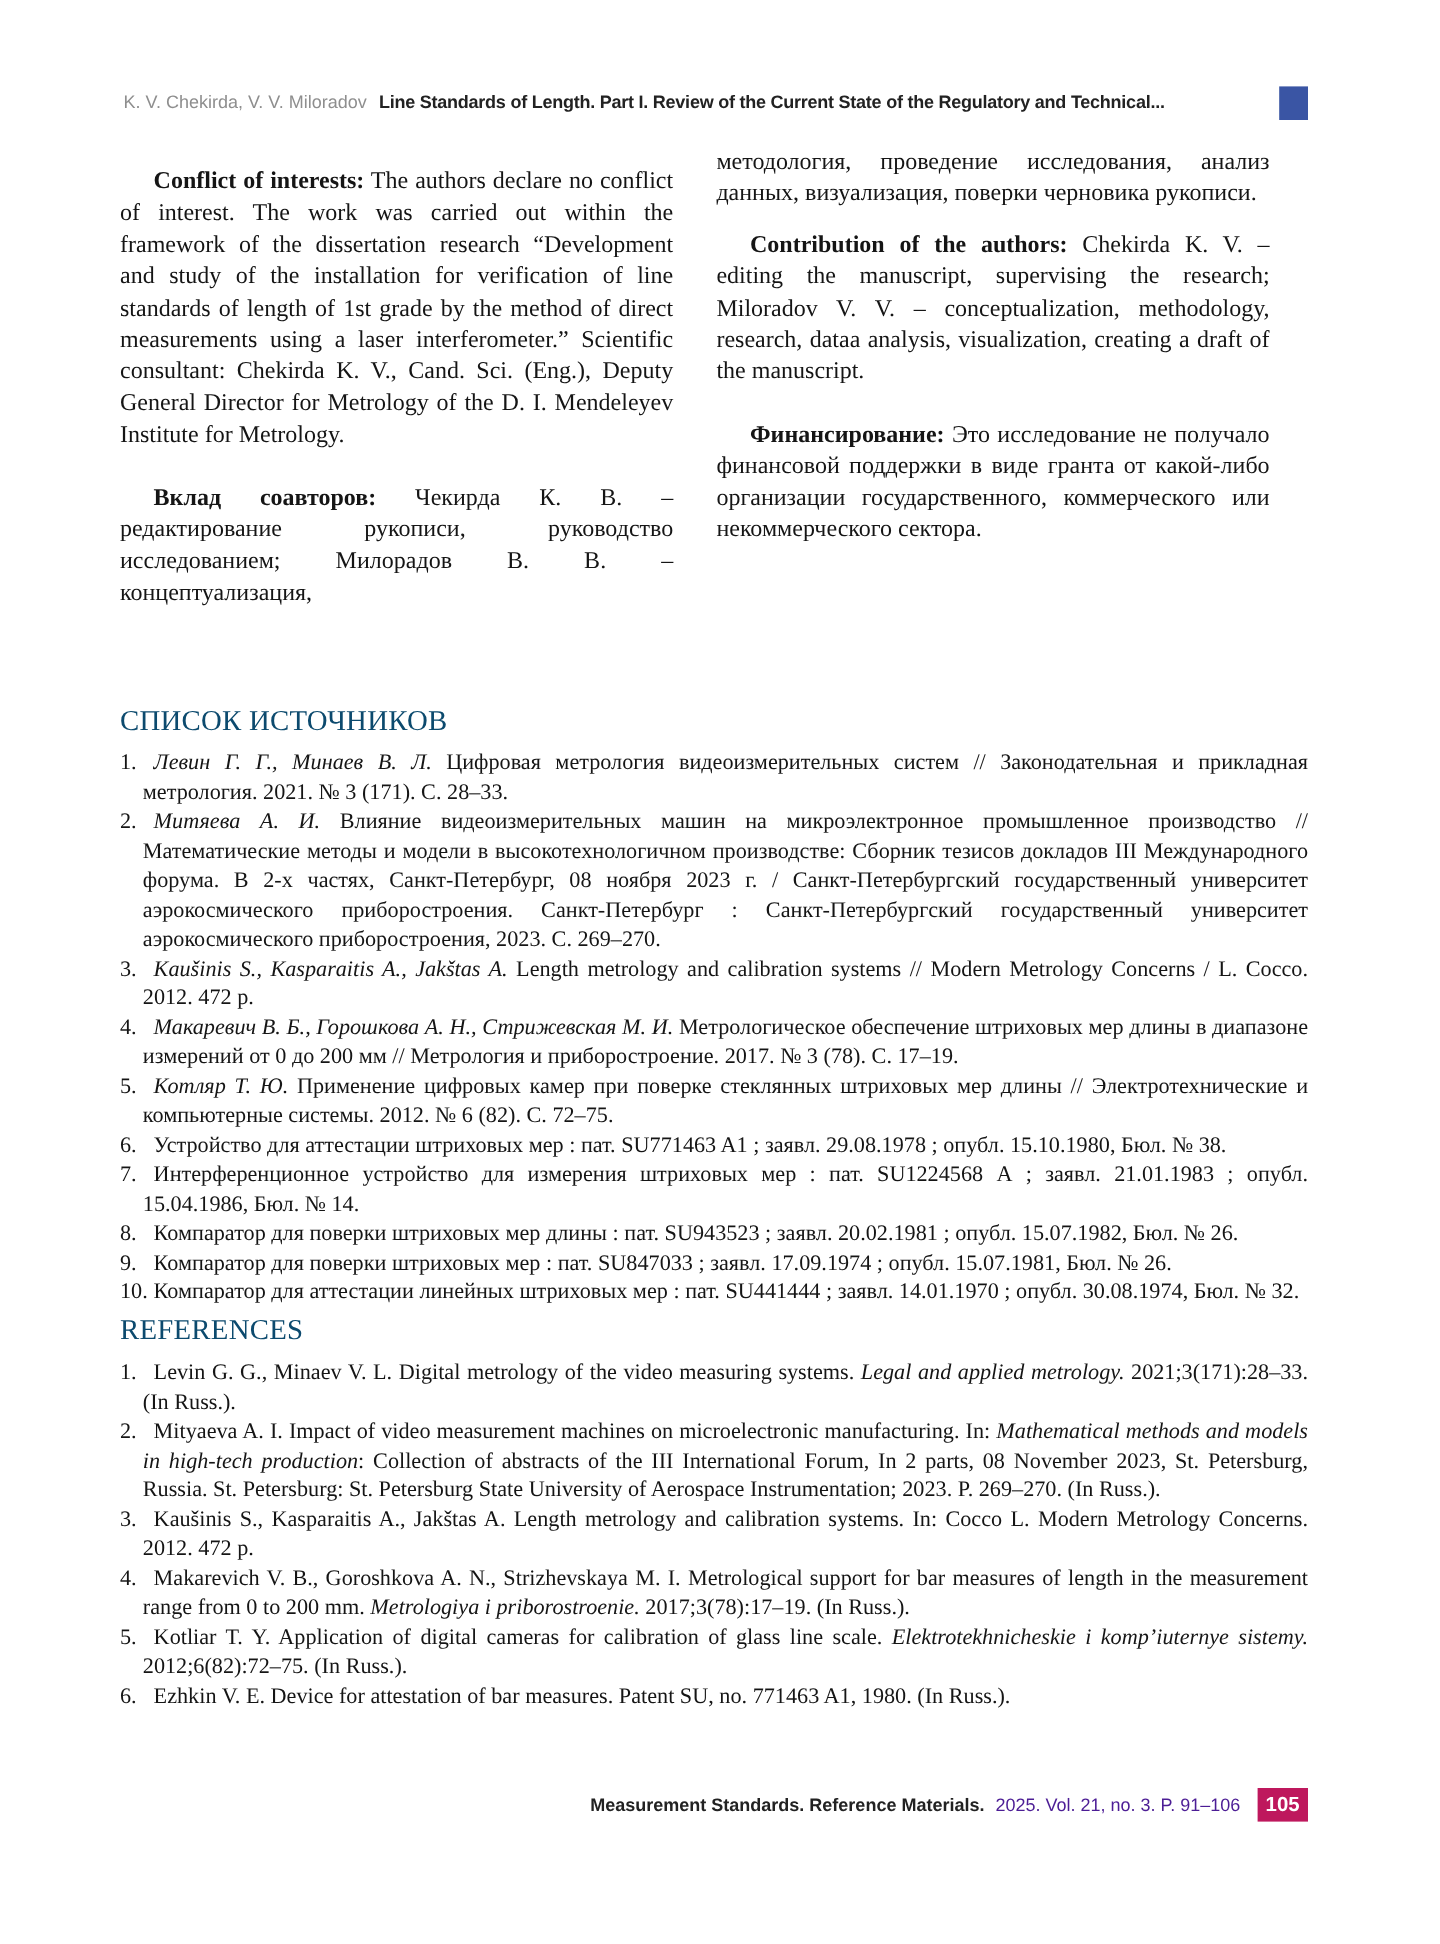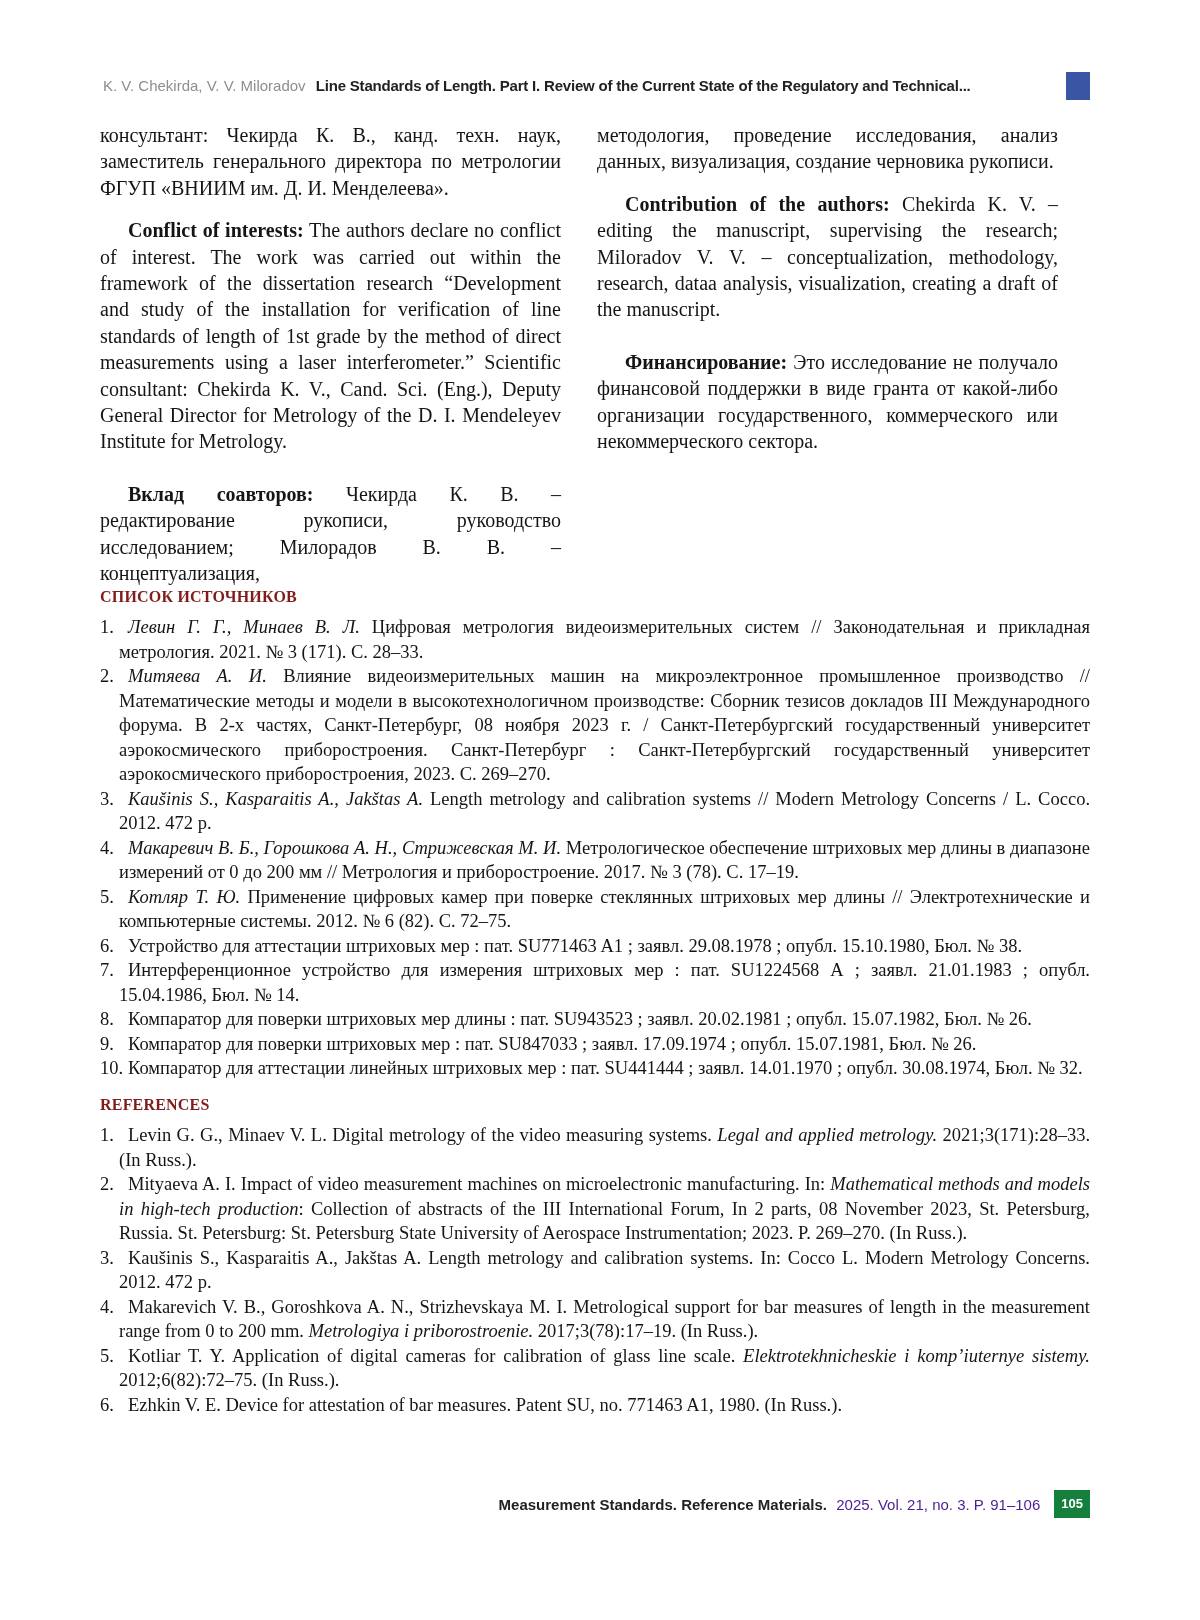--- a/index.html
+++ b/index.html
@@ -37,22 +37,22 @@
   .para.ind{text-indent:28px;margin-top:16px;}
   .para.sp{margin-top:26px;}
   .b{font-weight:700;}
   .i{font-style:italic;}
   
   .refsec{position:absolute;left:100px;width:990px;}
   .refsec.sources{top:588px;}
   .refsec.references{top:1096px;}
   .refsec h2{
     margin:0 0 9px 0;
-    font-size:16px;font-weight:700;letter-spacing:0.2px;
-    color:#7f1d1d;
+    font-size:24px;font-weight:400;letter-spacing:0.2px;
+    color:#0c4a6e;
   }
   .reflist{
     margin:0;padding:0;list-style:none;
     font-size:18.5px;line-height:24.5px;
   }
   .reflist li{
     margin:0;padding-left:19px;text-align:justify;
   }
   .reflist .num{
     display:inline-block;width:28px;margin-left:-19px;
@@ -61,44 +61,43 @@
   
   .footer{
     position:absolute;top:1490px;left:100px;right:110px;
     display:flex;justify-content:flex-end;align-items:center;gap:14px;
     font-family:"Liberation Sans","DejaVu Sans",sans-serif;
     font-size:15px;
   }
   .footer .journal{font-weight:700;color:#222;}
   .footer .issue{color:#4c1d95;margin-left:5px;}
   .pagebox{
-    background:#15803d;color:#ffffff;
-    font-weight:700;font-size:13px;
+    background:#be185d;color:#ffffff;
+    font-weight:700;font-size:17px;
     padding:3px 7px;line-height:22px;
   }
 </style>
 </head>
 <body>
 
 <div class="page">
 
   <div class="runhead">
     <span class="authors">K. V. Chekirda, V. V. Miloradov</span>
     <span class="rtitle">Line Standards of Length. Part I. Review of the Current State of the Regulatory and Technical...</span>
   </div>
   <div class="accent-square"></div>
 
   <div class="columns">
     <div class="col">
-        <p class="para"><span>консультант: Чекирда К. В., канд. техн. наук, заместитель генерального директора по метрологии ФГУП «ВНИИМ им. Д. И. Менделеева».</span></p>
         <p class="para ind"><span class="b">Conflict of interests:</span><span> The authors declare no conflict of interest. The work was carried out within the framework of the dissertation research “Development and study of the installation for verification of line standards of length of 1st grade by the method of direct measurements using a laser interferometer.” Scientific consultant: Chekirda K. V., Cand. Sci. (Eng.), Deputy General Director for Metrology of the D. I. Mendeleyev Institute for Metrology.</span></p>
         <p class="para ind sp"><span class="b">Вклад соавторов:</span><span> Чекирда К. В. – редактирование рукописи, руководство исследованием; Милорадов В. В. – концептуализация,</span></p>
       </div>
     <div class="col">
-        <p class="para"><span>методология, проведение исследования, анализ данных, визуализация, создание черновика рукописи.</span></p>
+        <p class="para"><span>методология, проведение исследования, анализ данных, визуализация, поверки черновика рукописи.</span></p>
         <p class="para ind"><span class="b">Contribution of the authors:</span><span> Chekirda K. V. – editing the manuscript, supervising the research; Miloradov V. V. – conceptualization, methodology, research, dataa analysis, visualization, creating a draft of the manuscript.</span></p>
         <p class="para ind sp"><span class="b">Финансирование:</span><span> Это исследование не получало финансовой поддержки в виде гранта от какой-либо организации государственного, коммерческого или некоммерческого сектора.</span></p>
       </div>
   </div>
 
   <div class="refsec sources">
     <h2>СПИСОК ИСТОЧНИКОВ</h2>
     <ol class="reflist">
         <li><span class="num">1.</span><span class="i">Левин Г. Г., Минаев В. Л.</span><span> Цифровая метрология видеоизмерительных систем // Законодательная и прикладная метрология. 2021. № 3 (171). С. 28–33.</span></li>
         <li><span class="num">2.</span><span class="i">Митяева А. И.</span><span> Влияние видеоизмерительных машин на микроэлектронное промышленное производство // Математические методы и модели в высокотехнологичном производстве: Сборник тезисов докладов III Международного форума. В 2-х частях, Санкт-Петербург, 08 ноября 2023 г. / Санкт-Петербургский государственный университет аэрокосмического приборостроения. Санкт-Петербург : Санкт-Петербургский государственный университет аэрокосмического приборостроения, 2023. С. 269–270.</span></li>

